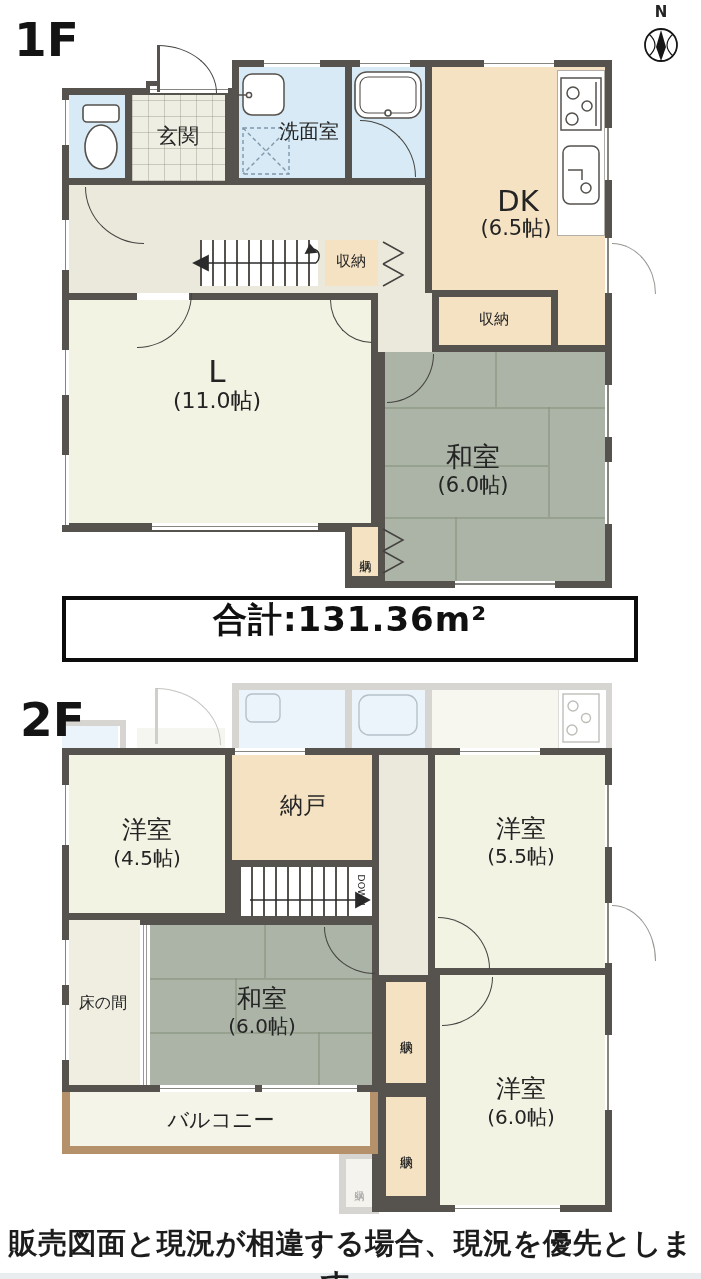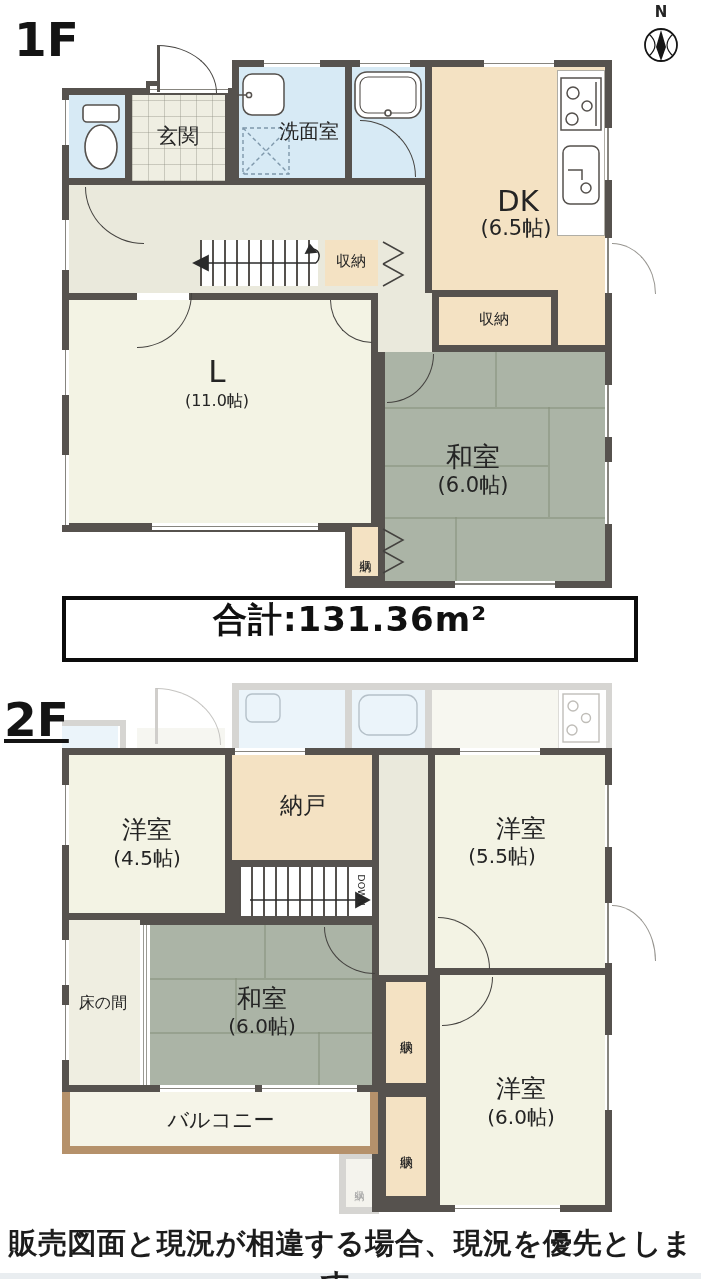--- a/index.html
+++ b/index.html
@@ -104,32 +104,32 @@
   <div class="arc bl" style="left:330px;top:300px;width:41px;height:42px;"></div>
   <div class="arc br" style="left:387px;top:354px;width:46px;height:48px;"></div>
   <div class="arc tr" style="left:360px;top:120px;width:55px;height:56px;"></div>
   <div class="arc tr lite" style="left:612px;top:243px;width:43px;height:50px;"></div>
 
   <div class="lbl" style="left:178px;top:137px;font-size:21px;">玄関</div>
   <div class="lbl" style="left:309px;top:131px;font-size:20px;">洗面室</div>
   <div class="lbl" style="left:518px;top:201px;font-size:29px;">DK</div>
   <div class="lbl" style="left:516px;top:229px;font-size:21px;">(6.5帖)</div>
   <div class="lbl" style="left:217px;top:371px;font-size:31px;">L</div>
-  <div class="lbl" style="left:217px;top:401px;font-size:16px;">(11.0帖)</div>
+  <div class="lbl" style="left:217px;top:401px;font-size:22px;">(11.0帖)</div>
   <div class="lbl" style="left:473px;top:457px;font-size:27px;">和室</div>
   <div class="lbl" style="left:473px;top:486px;font-size:21px;">(6.0帖)</div>
   <div class="lbl" style="left:351px;top:262px;font-size:15px;">収納</div>
   <div class="lbl" style="left:494px;top:320px;font-size:15px;">収納</div>
   <div class="vlbl" style="left:365px;top:551px;font-size:12px;">収納</div>
 
   <div id="areabox">
     <div class="l2">合計:131.36m²</div>
   </div>
 
-  <div class="floorlabel" style="left:4px;top:696px;text-decoration:underline;">2F</div>
+  <div class="floorlabel" style="left:20px;top:696px;">2F</div>
 
   <div class="ghost" style="left:0;top:0;width:701px;height:1279px;">
     <div class="gwall" style="left:232px;top:683px;width:380px;height:7px;"></div>
     <div class="gwall" style="left:232px;top:683px;width:7px;height:65px;"></div>
     <div class="gwall" style="left:345px;top:683px;width:7px;height:65px;"></div>
     <div class="gwall" style="left:425px;top:683px;width:7px;height:65px;"></div>
     <div class="gwall" style="left:605px;top:683px;width:7px;height:65px;"></div>
     <div class="abs" style="left:239px;top:690px;width:106px;height:58px;background:#dcecf6;"></div>
     <div class="abs" style="left:352px;top:690px;width:73px;height:58px;background:#dcecf6;"></div>
     <div class="abs" style="left:432px;top:690px;width:173px;height:58px;background:#f2f1e4;"></div>
@@ -182,21 +182,21 @@
   <div class="arc tr" style="left:438px;top:917px;width:51px;height:51px;"></div>
   <div class="arc bl" style="left:324px;top:927px;width:50px;height:46px;"></div>
   <div class="arc br" style="left:442px;top:977px;width:50px;height:48px;"></div>
   <div class="arc tr lite" style="left:612px;top:905px;width:43px;height:55px;"></div>
 
   <div class="lbl" style="left:147px;top:830px;font-size:25px;">洋室</div>
   <div class="lbl" style="left:147px;top:858px;font-size:20px;">(4.5帖)</div>
   <div class="lbl" style="left:303px;top:806px;font-size:23px;">納戸</div>
   <div class="vlbl" style="left:361px;top:890px;font-size:9.5px;text-orientation:sideways;letter-spacing:0;">DOWN</div>
   <div class="lbl" style="left:521px;top:829px;font-size:25px;">洋室</div>
-  <div class="lbl" style="left:502px;top:856px;font-size:20px;text-align:right;">(5.5帖)</div>
+  <div class="lbl" style="left:521px;top:856px;font-size:20px;text-align:right;">(5.5帖)</div>
   <div class="lbl" style="left:103px;top:1003px;font-size:16px;">床の間</div>
   <div class="lbl" style="left:262px;top:999px;font-size:25px;">和室</div>
   <div class="lbl" style="left:262px;top:1026px;font-size:20px;">(6.0帖)</div>
   <div class="vlbl" style="left:406px;top:1031px;font-size:13px;">収納</div>
   <div class="vlbl" style="left:406px;top:1146px;font-size:13px;">収納</div>
   <div class="lbl" style="left:521px;top:1089px;font-size:25px;">洋室</div>
   <div class="lbl" style="left:521px;top:1117px;font-size:20px;">(6.0帖)</div>
   <div class="lbl" style="left:221px;top:1121px;font-size:21px;">バルコニー</div>
 
   <div class="ghost" style="left:0;top:0;width:701px;height:1279px;">

